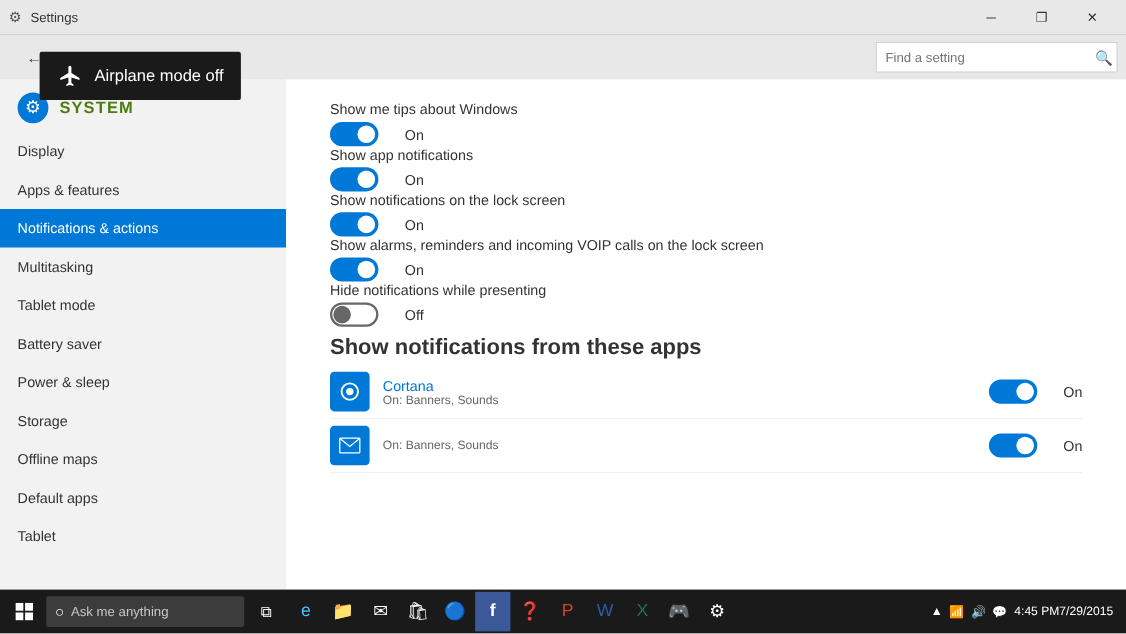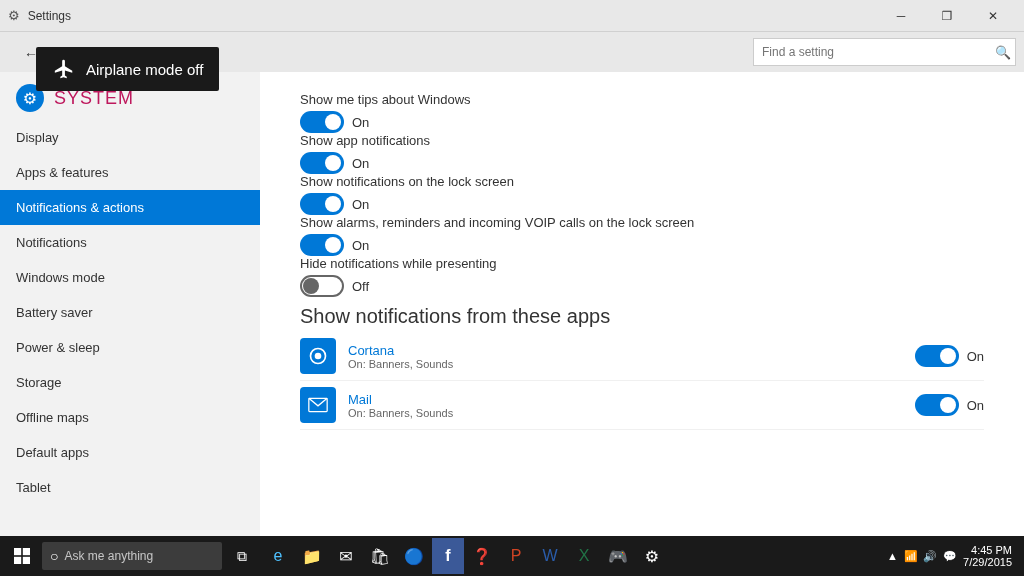--- a/index.html
+++ b/index.html
@@ -47,21 +47,21 @@
       align-items: center;
       gap: 10px;
     }
     .settings-gear {
       width: 28px; height: 28px;
       background: #0078d7;
       border-radius: 50%;
       display: flex; align-items: center; justify-content: center;
       color: white; font-size: 16px;
     }
-    .sidebar-system-title { font-size: 18px; font-weight: 400; color: #be185d; letter-spacing: 1px; text-transform: uppercase; }
+    .sidebar-system-title { font-size: 15px; font-weight: 700; color: #4d7c0f; letter-spacing: 1px; text-transform: uppercase; }
 
     
     .airplane-tooltip {
       position: absolute;
       top: 47px;
       left: 36px;
       background: #1a1a1a;
       color: white;
       padding: 10px 16px;
       border-radius: 2px;
@@ -104,21 +104,21 @@
     .content {
       flex: 1;
       background: white;
       overflow-y: auto;
       padding: 20px 40px;
       display: flex;
       flex-direction: column;
       gap: 0;
     }
     .search-bar {
-      width: 263px;
+      width: 220px;
       height: 28px;
       border: 1px solid #ccc;
       background: white;
       padding: 0 28px 0 8px;
       font-size: 12px;
       outline: none;
     }
     .search-icon-box {
       position: absolute;
       right: 4px;
@@ -144,24 +144,24 @@
     .toggle.on { background: #0078d7; }
     .toggle.off { background: transparent; border: 2px solid #666; }
     .toggle-knob {
       position: absolute;
       width: 16px; height: 16px;
       border-radius: 50%;
       top: 3px;
     }
     .toggle.on .toggle-knob { background: white; right: 3px; }
     .toggle.off .toggle-knob { background: #666; left: 1px; top: 1px; }
-    .toggle-state-label { font-size: 13px; color: #333; }
-
-    
-    .section-heading { font-size: 20px; color: #333; margin-top: 8px; margin-bottom: 4px; font-weight: 400; }
+    .toggle-state-label { font-size: 13px; color: #333; margin-left: 16px; }
+
+    
+    .section-heading { font-size: 20px; color: #333; margin-top: 8px; margin-bottom: 4px; font-weight: 700; }
 
     
     .app-row {
       display: flex;
       align-items: center;
       padding: 6px 0;
       border-bottom: 1px solid #f0f0f0;
       gap: 12px;
     }
     .app-icon {
@@ -220,21 +220,21 @@
     }
     .taskbar-app-icons {
       display: flex; align-items: center; gap: 2px;
     }
     .tb-app {
       width: 32px; height: 36px;
       display: flex; align-items: center; justify-content: center;
       font-size: 16px;
       cursor: pointer;
     }
-    .taskbar-time { display: flex; flex-direction: column; align-items: flex-end; font-size: 11px; color: white; }
+    .taskbar-time { display: flex; flex-direction: row; align-items: flex-end; font-size: 11px; color: white; }
 
     .header-row {
       display: flex;
       align-items: center;
       position: relative;
       height: 40px;
       background: #e8e8e8;
       padding: 0 8px;
       flex-shrink: 0;
     }
@@ -283,24 +283,24 @@
     <div class="sidebar-item">
       <span>Display</span>
     </div>
     <div class="sidebar-item">
       <span>Apps &amp; features</span>
     </div>
     <div class="sidebar-item active">
       <span>Notifications &amp; actions</span>
     </div>
     <div class="sidebar-item">
-      <span>Notifications</span>
-    </div>
-    <div class="sidebar-item">
-      <span>Windows mode</span>
+      <span>Multitasking</span>
+    </div>
+    <div class="sidebar-item">
+      <span>Tablet mode</span>
     </div>
     <div class="sidebar-item">
       <span>Battery saver</span>
     </div>
     <div class="sidebar-item">
       <span>Power &amp; sleep</span>
     </div>
     <div class="sidebar-item">
       <span>Storage</span>
     </div>
@@ -389,21 +389,20 @@
     </div>
 
     <div class="app-row">
       <div class="app-icon app-mail">
         <svg width="20" height="16" viewBox="0 0 24 18" fill="white">
             <rect x="1" y="1" width="22" height="16" rx="1" fill="none" stroke="white" stroke-width="1.5"></rect>
             <polyline points="1,1 12,10 23,1" fill="none" stroke="white" stroke-width="1.5"></polyline>
           </svg>
       </div>
       <div class="app-info">
-        <div class="app-name">Mail</div>
         <div class="app-sub">On: Banners, Sounds</div>
       </div>
       <div class="app-toggle-area">
         <div class="toggle on">
           <div class="toggle-knob"></div>
         </div>
         <span class="toggle-state-label">On</span>
       </div>
     </div>
 

